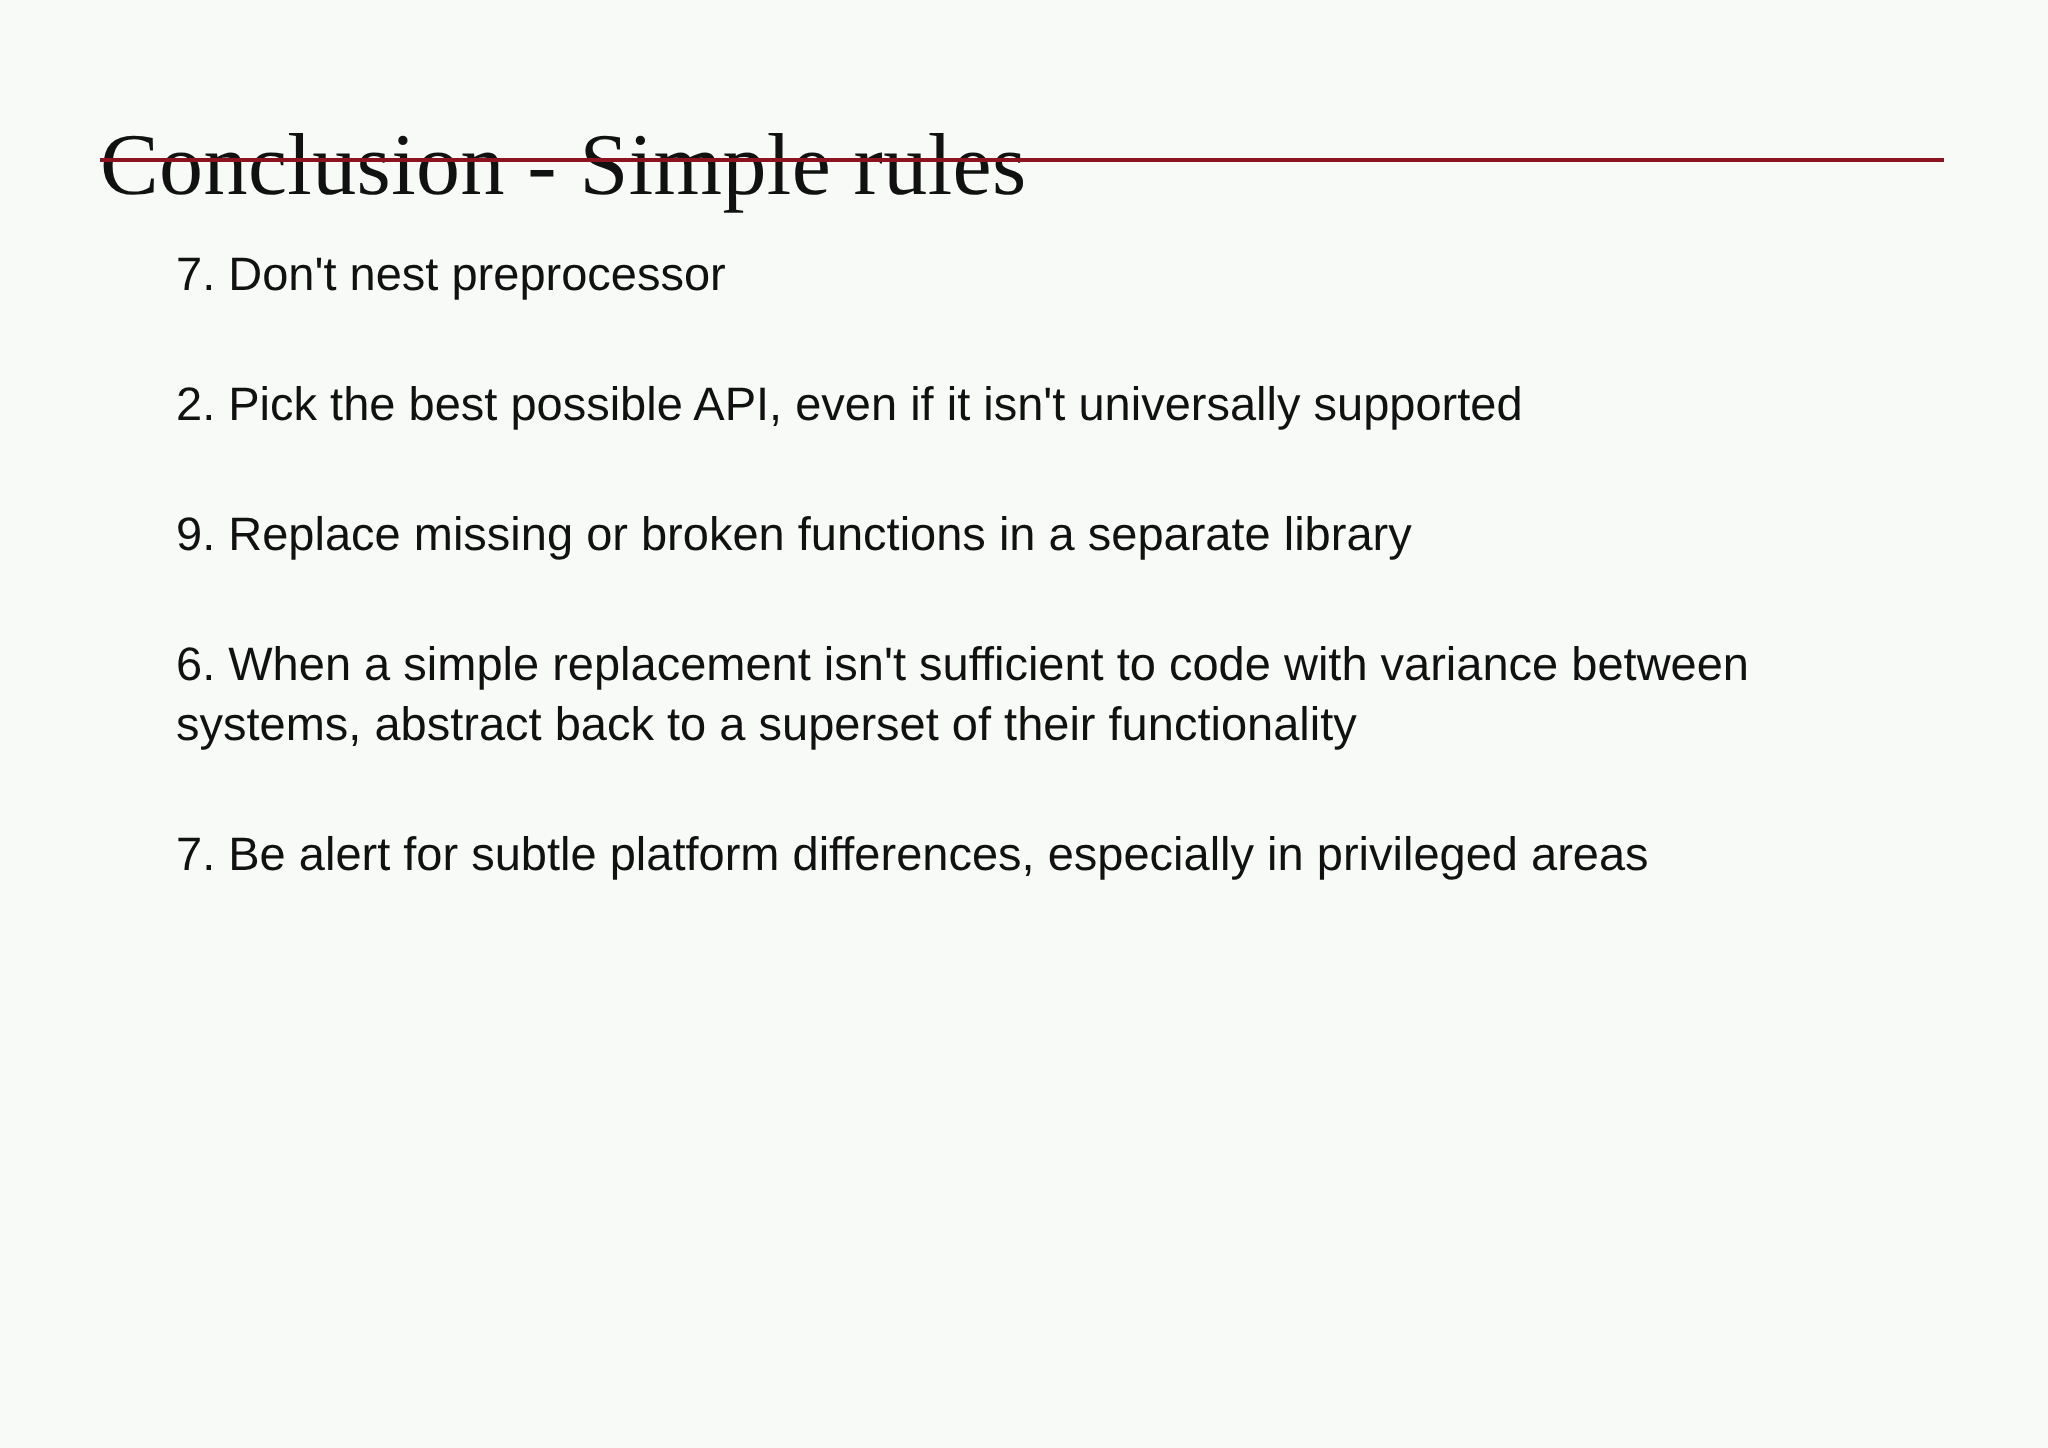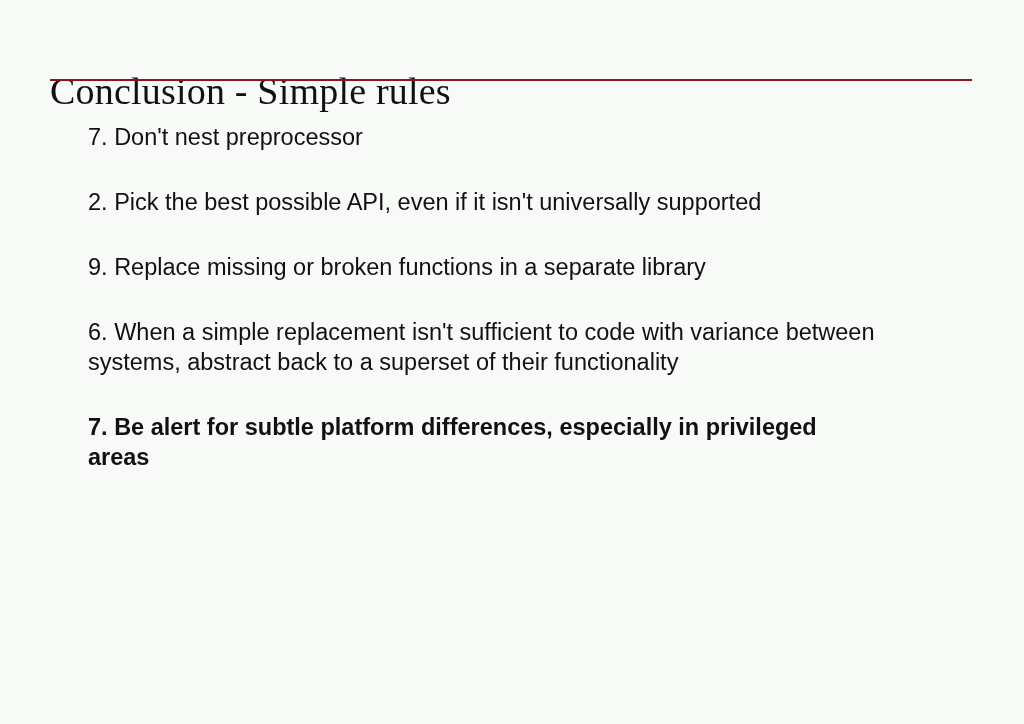--- a/index.html
+++ b/index.html
@@ -16,23 +16,23 @@
   }
   .slide {
     position: relative;
     width: 1024px;
     height: 724px;
     box-sizing: border-box;
   }
   .slide-title {
     position: absolute;
     left: 50px;
-    top: 44px;
+    top: 28px;
     font-family: "Liberation Serif", serif;
-    font-size: 38px;
+    font-size: 44px;
     font-weight: normal;
     letter-spacing: 0.2px;
     color: #111111;
     white-space: nowrap;
   }
   .title-rule {
     position: absolute;
     left: 50px;
     top: 79px;
     width: 922px;
@@ -51,21 +51,20 @@
     line-height: 30px;
     color: #111111;
     margin-bottom: 35px;
     max-width: 870px;
   }
   .rule-item.wrapped {
     max-width: 790px;
   }
   .rule-item:last-child {
     margin-bottom: 16px;
-    font-weight: bold;
   }
 </style>
 </head>
 <body>
 
 <div class="slide">
 
   <h1 class="slide-title">Conclusion - Simple rules</h1>
   <div class="title-rule"></div>
 

